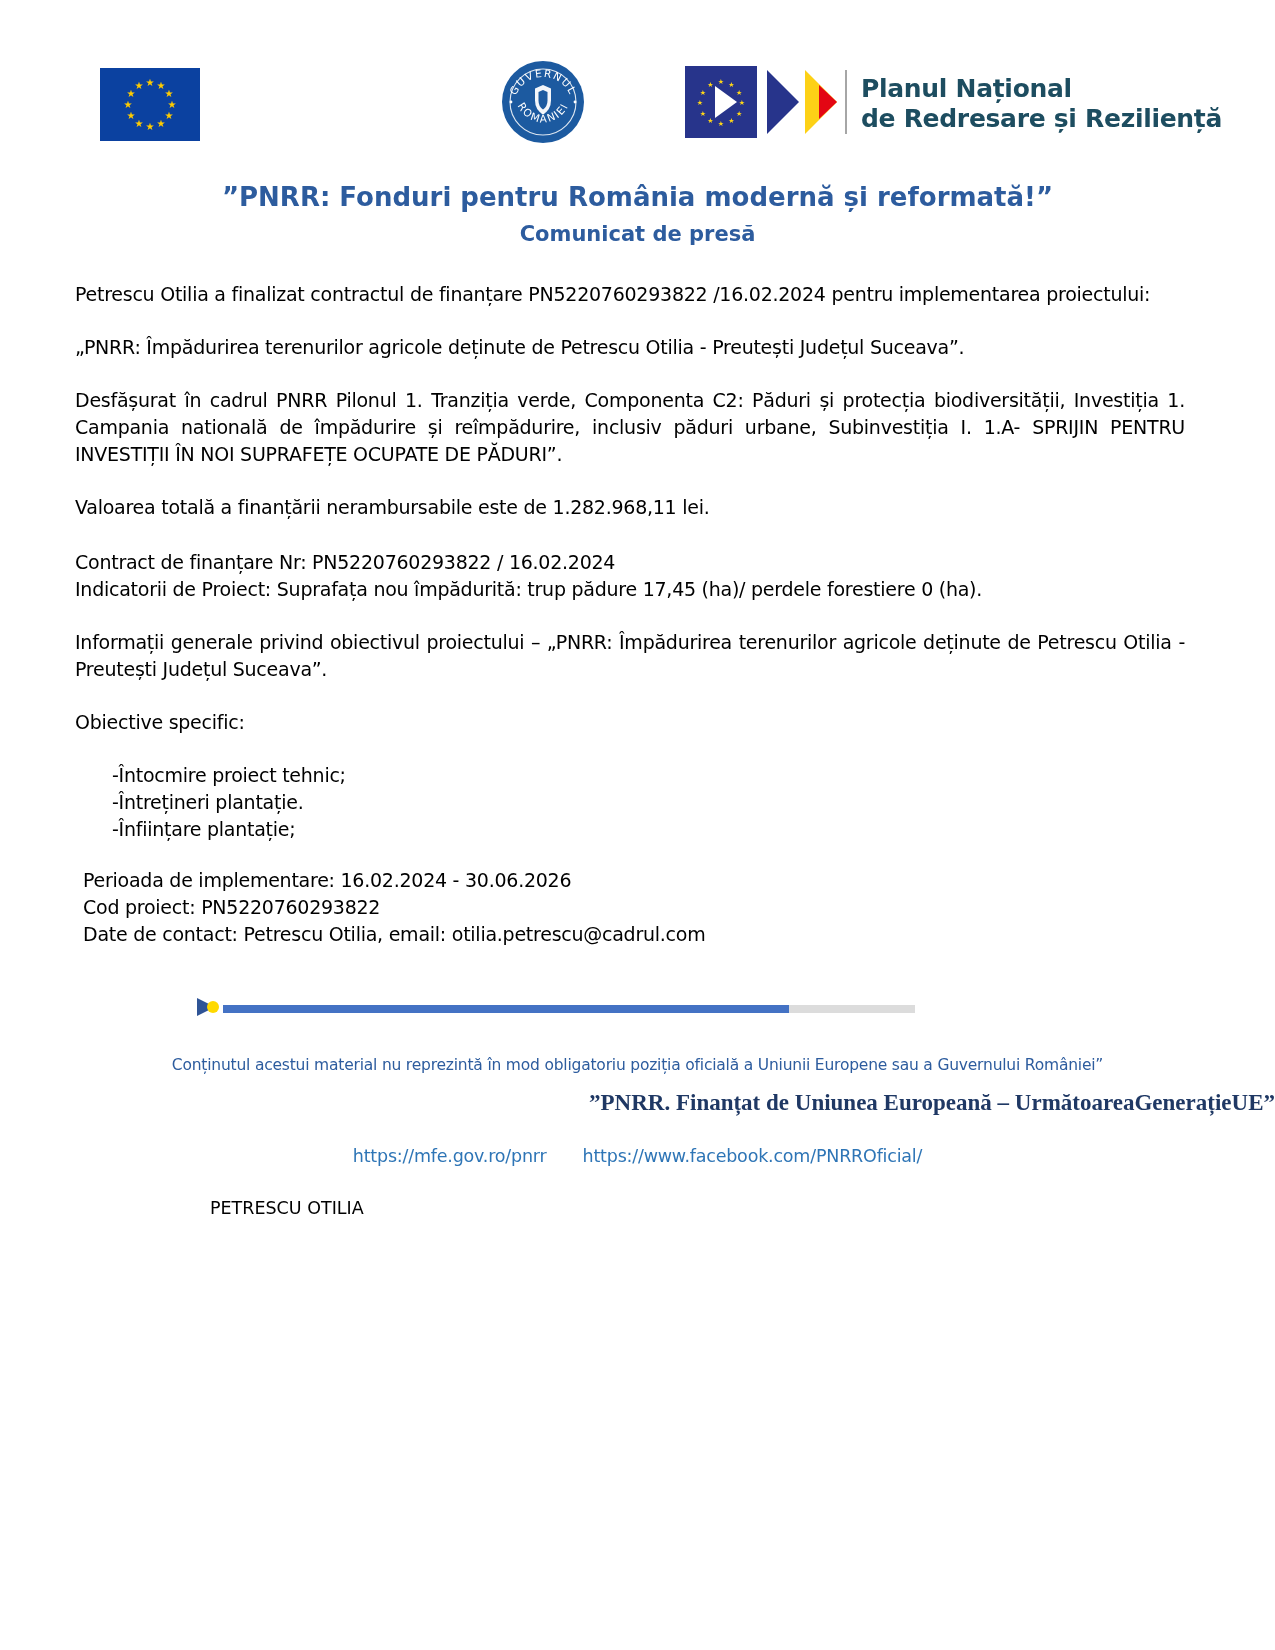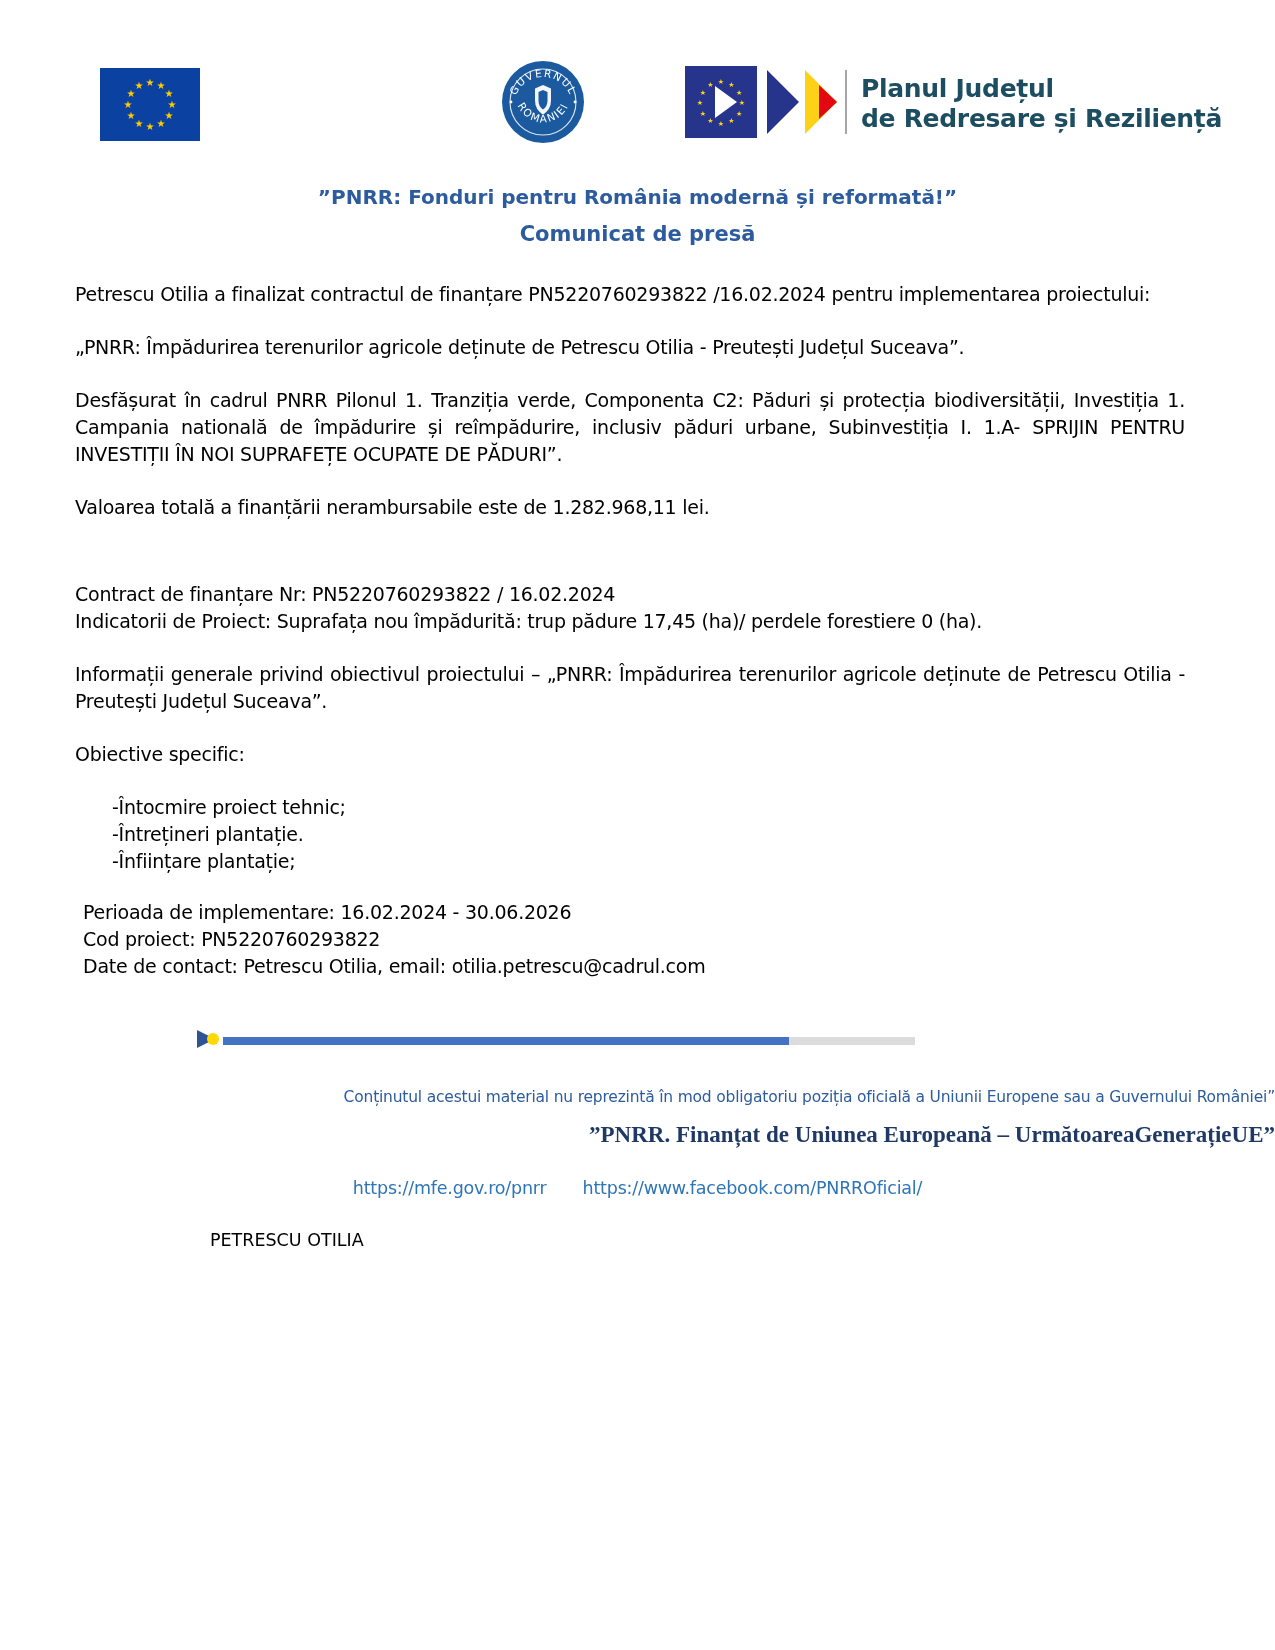--- a/index.html
+++ b/index.html
@@ -11,39 +11,39 @@
   .eu-logo{position:absolute;left:100px;top:68px;display:flex;gap:13px;}
   .eu-flag{flex:0 0 auto;}
   .eu-text{padding-top:1px;}
   .eu-text .l1,.eu-text .l2{font-weight:bold;color:#223d6f;font-size:19px;line-height:24px;letter-spacing:.2px;}
   .eu-text .l3{color:#6f6f6f;font-size:18px;line-height:27px;}
   .gov-logo{position:absolute;left:501px;top:60px;}
   .pnrr-logo{position:absolute;left:685px;top:64px;display:flex;align-items:center;}
   .pnrr-text{font-weight:bold;color:#1d4d60;font-size:25px;line-height:30px;letter-spacing:-.3px;margin-left:10px;}
 
   
-  .title{margin:183px 0 0 0;text-align:center;color:#2d5c9e;font-weight:bold;font-size:20px;line-height:28px;position:relative;}
+  .title{margin:183px 0 0 0;text-align:center;color:#2d5c9e;font-weight:bold;font-size:26px;line-height:28px;position:relative;}
   .page-flow{position:absolute;top:0;left:0;width:1275px;}
   .subtitle{margin-top:11px;text-align:center;color:#2d5c9e;font-weight:bold;font-size:21px;}
 
   
   .content{margin:35px 90px 0 75px;font-size:19px;line-height:27px;letter-spacing:-.25px;}
   .para{text-align:justify;margin:0 0 26px 0;}
-  .gap-extra{margin-bottom:60px;}
+  .gap-extra{margin-bottom:28px;}
   .block{margin:16px 0 26px 0;}
   .objectives{margin:0 0 24px 37px;}
   .meta{margin-left:8px;}
 
   
   .divider{margin:50px 0 0 195px;display:flex;align-items:center;height:22px;}
   .divider-blue{width:566px;height:8px;background:#4472c4;}
   .divider-gray{width:126px;height:8px;background:#dcdcdc;}
 
   
-  .disclaimer{margin-top:36px;text-align:right;color:#2d5c9e;font-size:15.5px;letter-spacing:-.2px;}
+  .disclaimer{margin-top:36px;text-align:center;color:#2d5c9e;font-size:15.5px;letter-spacing:-.2px;}
   .quote{margin-top:16px;text-align:right;color:#1f3864;font-family:"Liberation Serif","DejaVu Serif",serif;font-weight:bold;font-size:23px;}
   .links{margin-top:30px;display:flex;justify-content:center;gap:36px;font-size:17.5px;letter-spacing:-.2px;}
   .links a{color:#2e75b6;text-decoration:none;}
   .signature{margin-top:32px;margin-left:210px;font-size:17.5px;color:#000;}
 </style>
 </head>
 <body>
 
 <div class="page">
 
@@ -111,21 +111,21 @@
               <text x="25.5" y="22.8">★</text>
           </g>
           <polygon points="30,22 30,54 52,38" fill="#ffffff"></polygon>
           <polygon points="82,6 82,70 114,38" fill="#27348b"></polygon>
           <polygon points="120,6 120,70 152,38" fill="#fdd116"></polygon>
           <polygon points="134,21 134,55 152,38" fill="#e30613"></polygon>
           <rect x="160" y="6" width="2" height="64" fill="#a6a6a6"></rect>
         </svg>
       </span>
       <span class="pnrr-text">
-        <div>Planul Județul</div>
+        <div>Planul Național</div>
         <div>de Redresare și Reziliență</div>
       </span>
     </div>
   </div>
 
   <div class="page-flow">
     <div class="title">”PNRR: Fonduri pentru România modernă și reformată!”</div>
     <div class="subtitle">Comunicat de presă</div>
 
     <div class="content">

